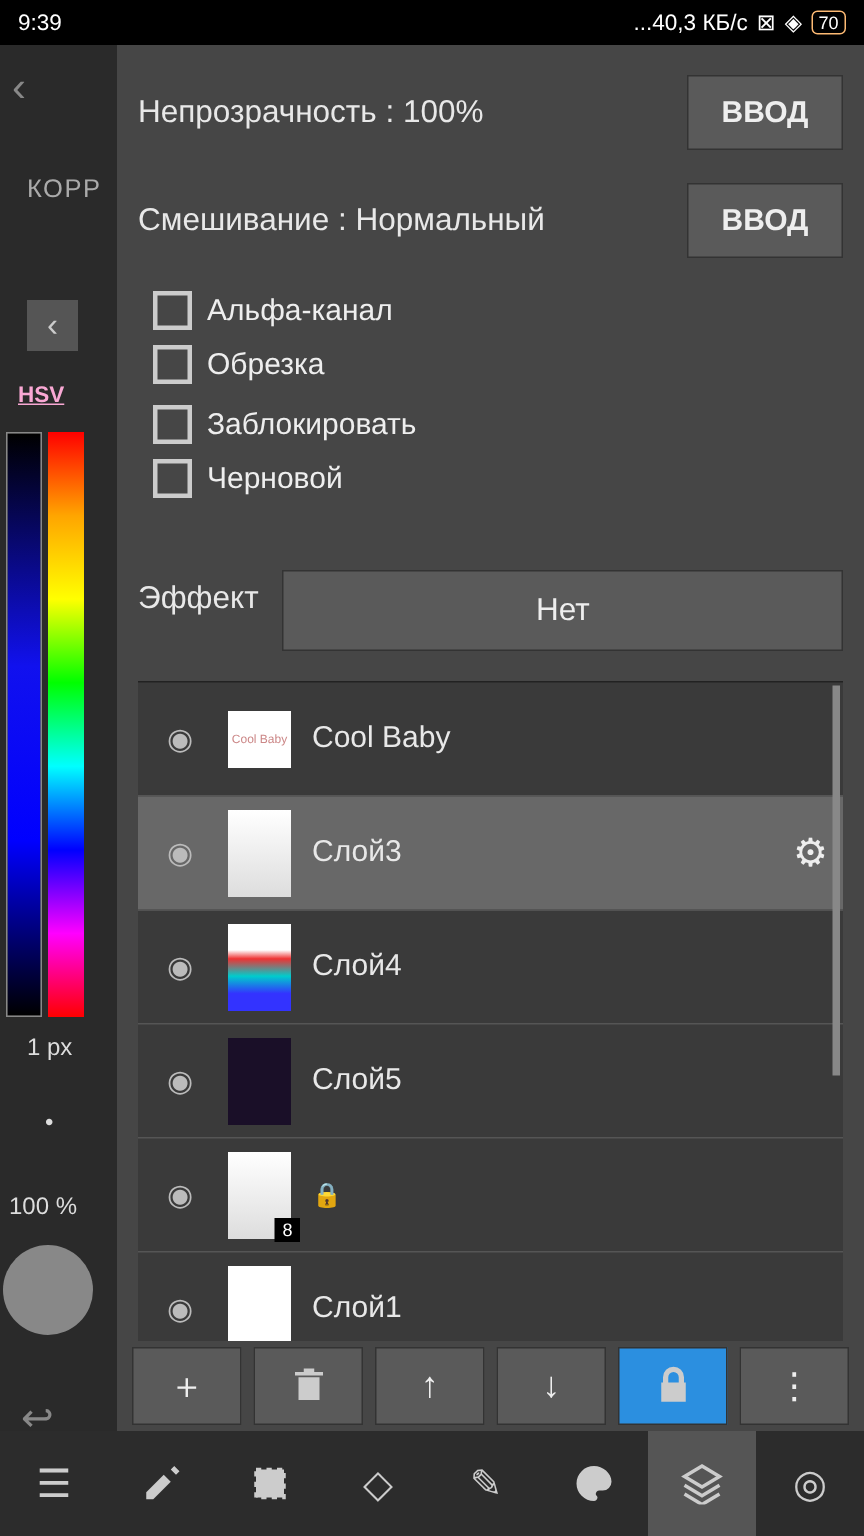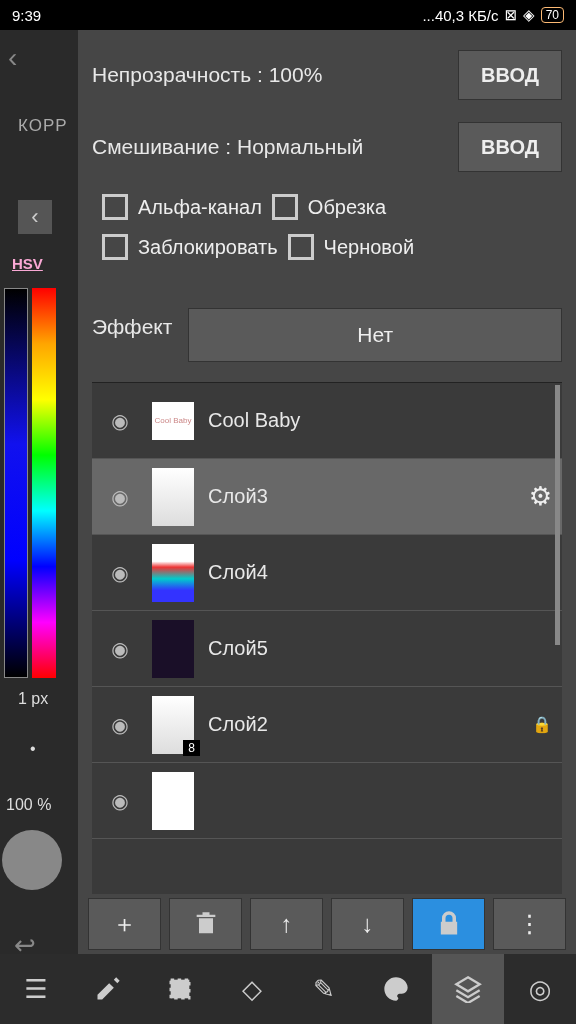--- a/index.html
+++ b/index.html
@@ -23,21 +23,21 @@
 .left-strip .dot { position:absolute; top:710px; left:30px; color:#ddd; }
 .left-strip .pct { position:absolute; top:766px; left:6px; color:#ddd; font-size:16px; }
 .left-strip .swatch { position:absolute; top:800px; left:2px; width:60px; height:60px; border-radius:50%; background:#888; }
 .left-strip .undo { position:absolute; top:900px; left:14px; color:#888; font-size:26px; }
 
 
 .panel { position:absolute; left:78px; top:30px; right:0; height:972px; background:#464646; padding:20px 14px 0 14px; display:flex; flex-direction:column; }
 .row { display:flex; align-items:center; justify-content:space-between; margin-bottom:22px; }
 .row-label { color:#e8e8e8; font-size:21px; }
 .btn-input { background:#5a5a5a; border:1px solid #333; color:#eee; font-size:20px; font-weight:bold; width:104px; height:50px; display:flex; align-items:center; justify-content:center; }
-.check-row { display:flex; gap:10px; margin-bottom:14px; padding-left:10px; }
+.check-row { display:flex; gap:10px; margin-bottom:14px; padding-left:10px;flex-direction:column; }
 .chk { display:flex; align-items:center; gap:10px; color:#eee; font-size:20px; }
 .chk-box { width:26px; height:26px; border:3px solid #ccc; }
 .effect-row { display:flex; align-items:center; gap:16px; margin:18px 0 20px; }
 .effect-btn { flex:1; height:54px; background:#5a5a5a; display:flex; align-items:center; justify-content:center; color:#eee; font-size:21px; border:1px solid #333;margin-top:16px; }
 
 
 .layers { background:#3a3a3a; flex:1; overflow:hidden; border-top:1px solid #222; position:relative; }
 .layer { display:flex; align-items:center; height:76px; border-bottom:1px solid #555; padding:0 10px; gap:14px; }
 .layer.sel { background:#686868; }
 .eye { width:36px; text-align:center; color:#bbb; font-size:20px; }
@@ -149,26 +149,26 @@
     <div class="layer">
       <span class="eye">◉</span>
       <div class="thumb dark"></div>
       <span class="layer-name">Слой5</span>
     </div>
     <div class="layer">
       <span class="eye">◉</span>
       <div class="thumb sketch">
           <span class="badge">8</span>
         </div>
-      <span class="layer-name">Слой2</span>
       <span class="lock-sm">🔒</span>
     </div>
     <div class="layer">
       <span class="eye">◉</span>
       <div class="thumb"></div>
+      <span class="layer-name">Слой1</span>
     </div>
   </div>
 </div>
 
 <div class="toolbar">
   <div class="tbtn">＋</div>
   <div class="tbtn">
       <svg viewBox="0 0 24 24">
         <path d="M6 7h12v13H6zM4 4h16v2H4zM9 2h6v2H9z"></path>
       </svg>

